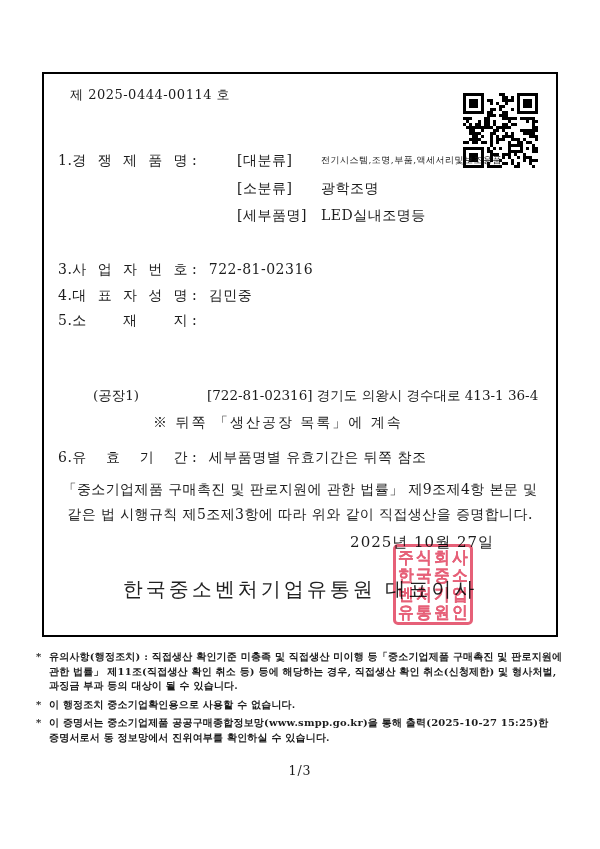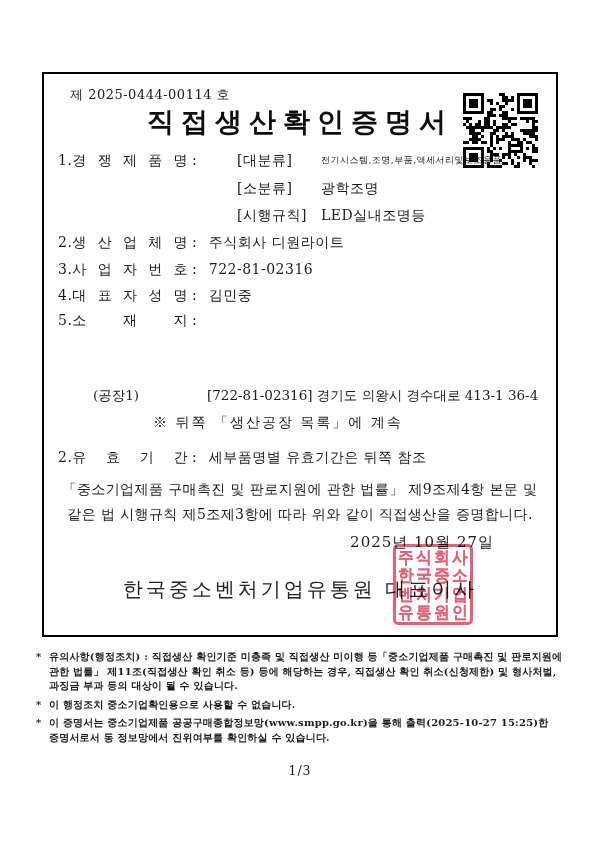--- a/index.html
+++ b/index.html
@@ -361,58 +361,54 @@
       <div style="left: 18px; top: 69px; width: 3px; height: 3px;"></div>
       <div style="left: 0px; top: 72px; width: 3px; height: 3px;"></div>
       <div style="left: 3px; top: 72px; width: 3px; height: 3px;"></div>
       <div style="left: 6px; top: 72px; width: 3px; height: 3px;"></div>
       <div style="left: 9px; top: 72px; width: 3px; height: 3px;"></div>
       <div style="left: 12px; top: 72px; width: 3px; height: 3px;"></div>
       <div style="left: 15px; top: 72px; width: 3px; height: 3px;"></div>
       <div style="left: 18px; top: 72px; width: 3px; height: 3px;"></div>
     </div>
 
-  <div class="cert-title">직접생산확인증명서</div>
 
   <div class="row" style="top:78px">
     <span class="lbl">1.경 쟁 제 품 명</span><span class="colon">:</span>
   </div>
   <div class="sub-product" style="top:78px">
     <span class="bracket">[대분류]</span><span class="pv pv-small">전기시스템,조명,부품,액세서리및보조용품</span>
   </div>
   <div class="sub-product" style="top:106px">
     <span class="bracket">[소분류]</span><span class="pv">광학조명</span>
   </div>
   <div class="sub-product" style="top:133px">
-    <span class="bracket">[시행규칙]</span><span class="pv">LED실내조명등</span>
-  </div>
-
-  <div class="row" style="top:160px">
-    <span class="lbl">2.생 산 업 체 명</span><span class="colon">:</span><span class="val">주식회사 디원라이트</span>
-  </div>
+    <span class="bracket">[세부품명]</span><span class="pv">LED실내조명등</span>
+  </div>
+
 
   <div class="row" style="top:187px">
     <span class="lbl">3.사 업 자 번 호</span><span class="colon">:</span><span class="val">722-81-02316</span>
   </div>
 
   <div class="row" style="top:213px">
     <span class="lbl">4.대 표 자 성 명</span><span class="colon">:</span><span class="val">김민중</span>
   </div>
 
   <div class="row" style="top:238px">
     <span class="lbl">5.소 재 지</span><span class="colon">:</span>
   </div>
   <div class="addr-row" style="top:313px">
     <span class="addr-sub">(공장1)</span><span>[722-81-02316] 경기도 의왕시 경수대로 413-1 36-4</span>
   </div>
 
   <div class="center-note" style="top:340px">※ 뒤쪽 「생산공장 목록」에 계속</div>
 
   <div class="row" style="top:375px">
-    <span class="lbl">2.유 효 기 간</span><span class="colon">:</span><span class="val">세부품명별 유효기간은 뒤쪽 참조</span>
+    <span class="lbl">6.유 효 기 간</span><span class="colon">:</span><span class="val">세부품명별 유효기간은 뒤쪽 참조</span>
   </div>
 
   <div class="stmt" style="top:407px">「중소기업제품 구매촉진 및 판로지원에 관한 법률」 제9조제4항 본문 및</div>
   <div class="stmt" style="top:432px">같은 법 시행규칙 제5조제3항에 따라 위와 같이 직접생산을 증명합니다.</div>
 
   <div class="date-line" style="top:459px">2025년 10월 27일</div>
 
   <div class="issuer-line">한국중소벤처기업유통원 대표이사</div>
 
   <div class="seal" style="color: rgb(228, 84, 110); border-color: rgb(228, 84, 110);">

